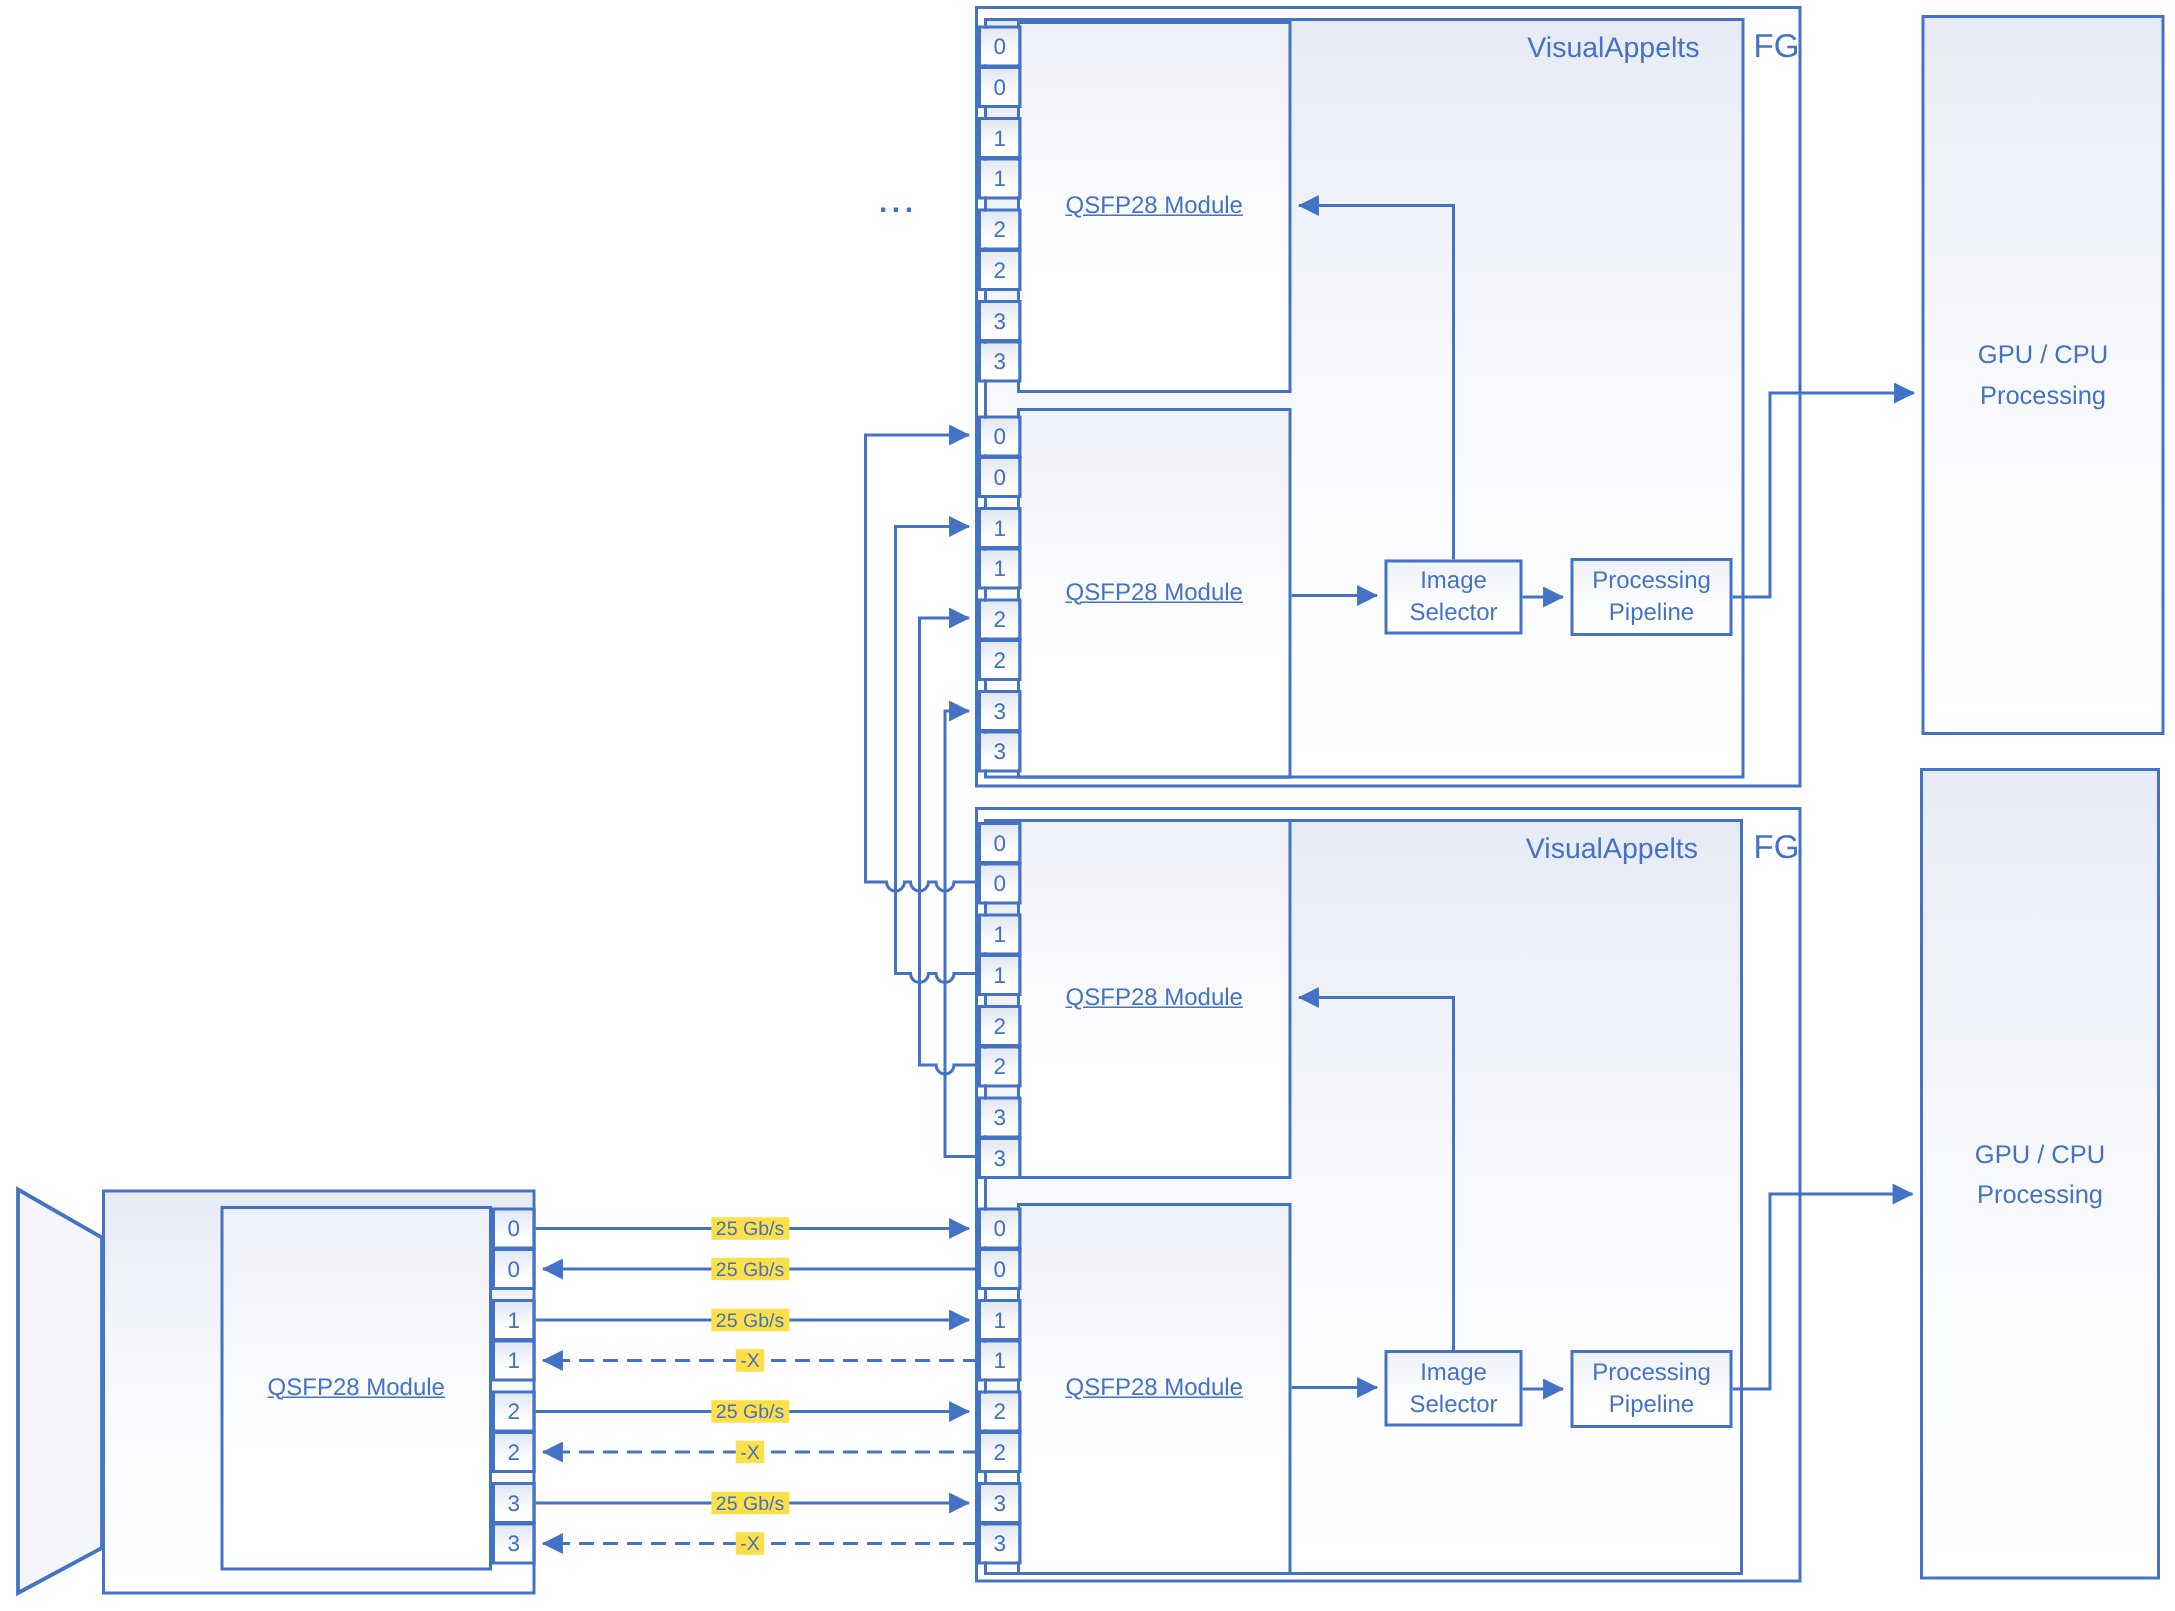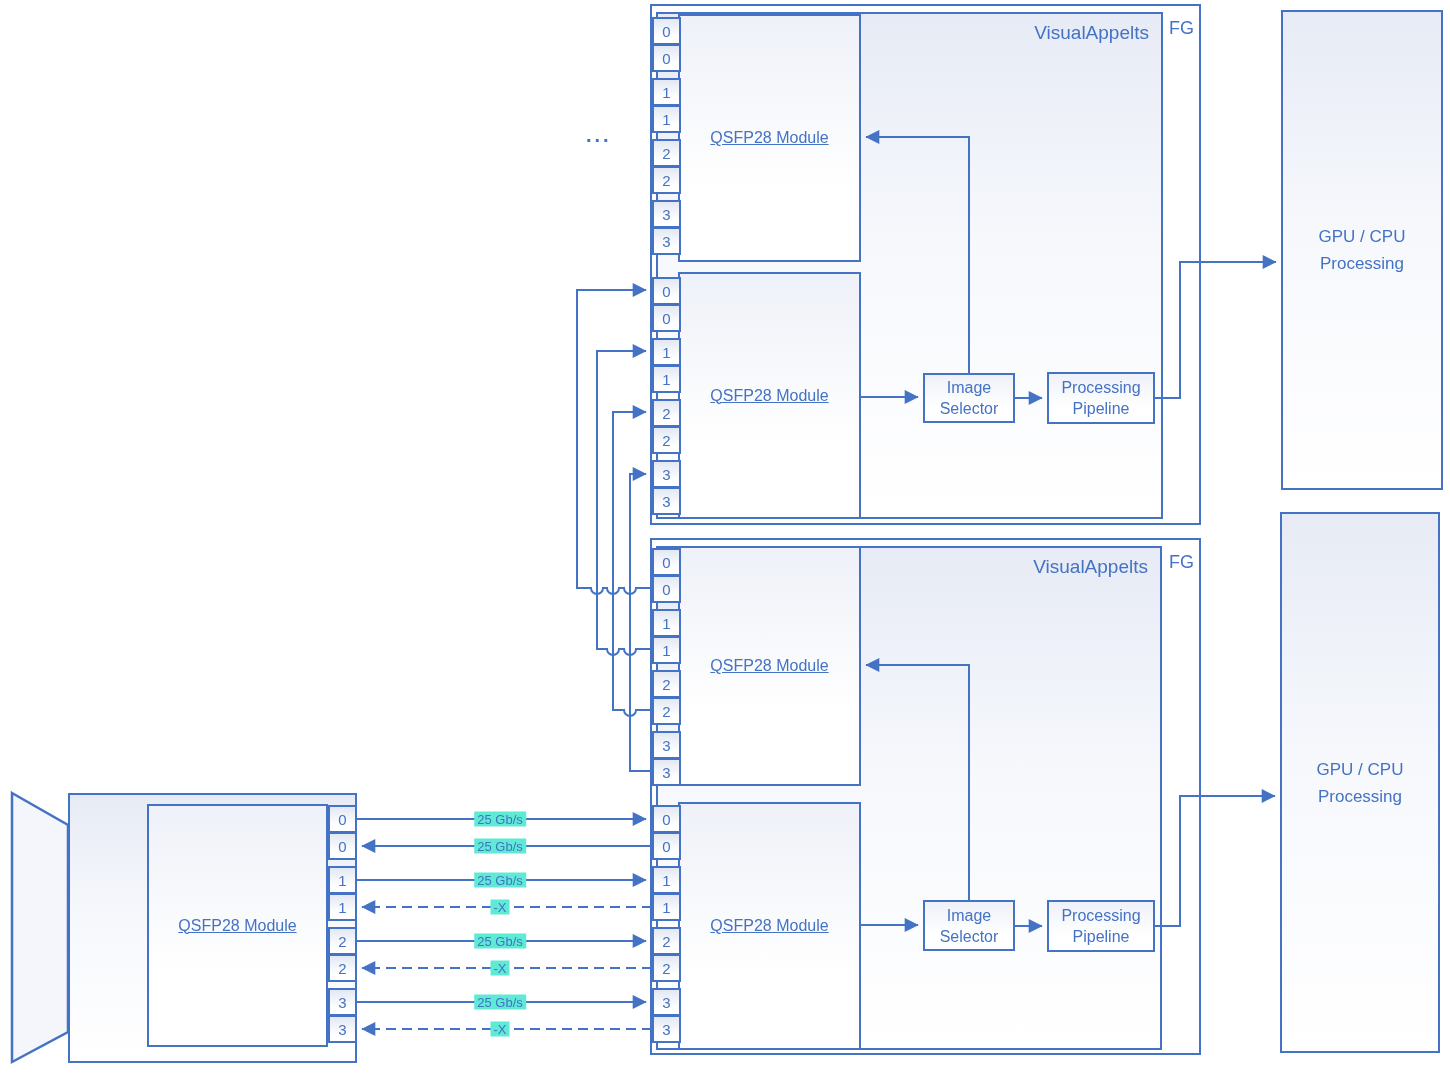--- a/index.html
+++ b/index.html
@@ -17,26 +17,26 @@
   .cell {
     position:absolute; left:0; width:29px; height:28px; box-sizing:border-box;
     border:2px solid #4472C4; background:linear-gradient(180deg,#e2e8f3 0%,#ffffff 75%);
     display:flex; align-items:center; justify-content:center;
     font-size:15px;
   }
   .cell:nth-child(1){top:0px}   .cell:nth-child(2){top:27px}
   .cell:nth-child(3){top:61px}  .cell:nth-child(4){top:88px}
   .cell:nth-child(5){top:122px} .cell:nth-child(6){top:149px}
   .cell:nth-child(7){top:183px} .cell:nth-child(8){top:210px}
-  .va-title { position:absolute; top:8px; right:12px; font-size:19px; }
-  .fg-tag { position:absolute; font-size:18px; z-index:3; }
+  .va-title { position:absolute; top:8px; right:28px; font-size:19px; }
+  .fg-tag { position:absolute; font-size:22px; z-index:3; }
   .two-line { display:flex; flex-direction:column; align-items:center; justify-content:center;
               text-align:center; font-size:16px; line-height:21px; }
   .gpu-label { font-size:17px; line-height:27px; }
-  .lane-label { position:absolute; transform:translate(-50%,-50%); background:#5eead4;
+  .lane-label { position:absolute; transform:translate(-50%,-50%); background:#fde047;
                 padding:0 3px; font-size:13px; white-space:nowrap; z-index:7; }
   .dots { position:absolute; font-size:20px; font-weight:bold; letter-spacing:3px; z-index:3; }
   .overlay { position:absolute; left:0; top:0; z-index:5; pointer-events:none; }
 </style>
 </head>
 <body>
 
 <div class="canvas">
 
   <div class="bx grad-lg" style="left:68px;top:793px;width:289px;height:270px"></div>

